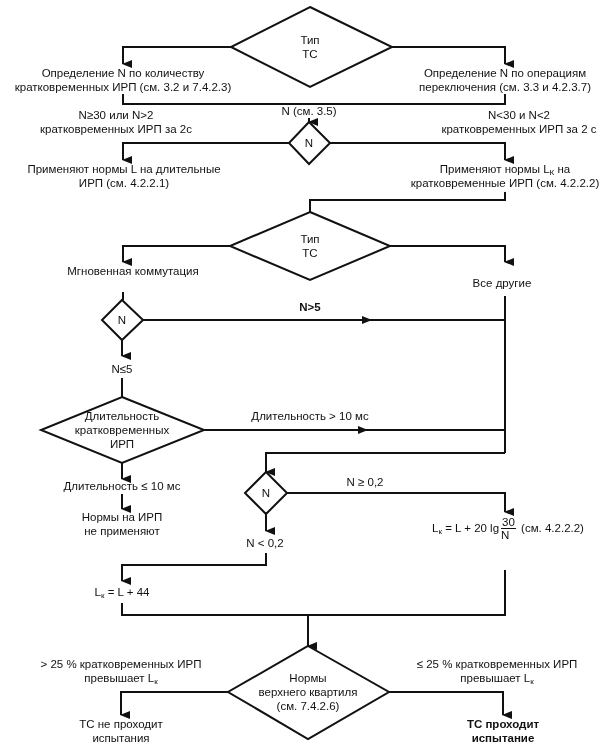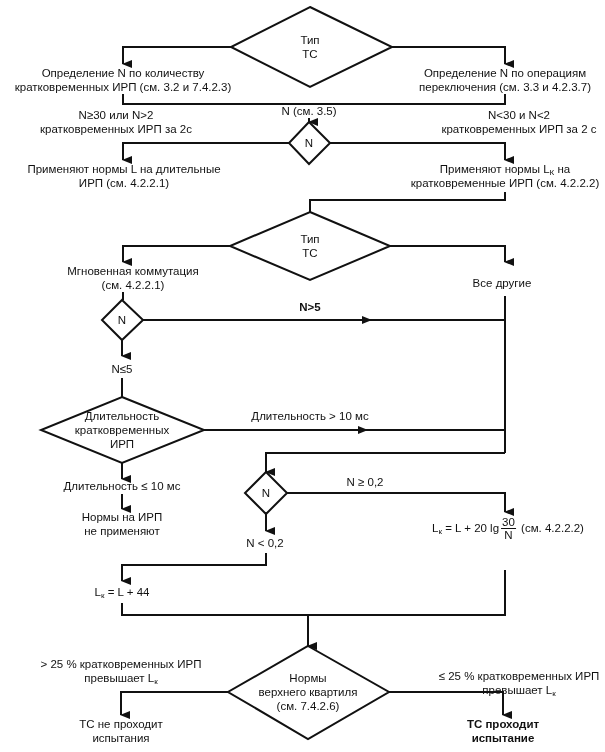--- a/index.html
+++ b/index.html
@@ -3,21 +3,21 @@
 <meta charset="utf-8">
 <style>
   html, body { margin: 0; padding: 0; background: #ffffff; }
   body { width: 605px; height: 752px; position: relative; overflow: hidden;
          font-family: "Liberation Sans", "DejaVu Sans", sans-serif; color: #111; }
   svg#flow { position: absolute; left: 0; top: 0; }
   .ln { stroke: #111; stroke-width: 2; fill: none; }
   .dm { stroke: #111; stroke-width: 2; fill: #fff; }
   .t { position: absolute; font-size: 11.5px; line-height: 14px; text-align: center; white-space: nowrap; transform: translateX(-50%); }
   .t sub { font-size: 8px; vertical-align: -2px; line-height: 0; }
-  .frac { display: inline-block; vertical-align: middle; text-align: center; line-height: 12px; margin: 0 2px; }
+  .frac { display: inline-block; vertical-align: middle; text-align: left; line-height: 12px; margin: 0 2px; }
   .frac span { display: block; }
   .frac .num { border-bottom: 1px solid #111; padding: 0 1px; }
 </style>
 </head>
 <body>
 
 <svg id="flow" width="605" height="752" viewBox="0 0 605 752">
   <defs>
     <marker id="ar" markerWidth="8" markerHeight="10" refX="4" refY="9" orient="auto" markerUnits="userSpaceOnUse">
       <path d="M0,0 L8,0 L4,10 Z" fill="#111"></path>
@@ -110,21 +110,20 @@
   <div>Применяют нормы L на длительные</div>
   <div>ИРП (см. 4.2.2.1)</div>
 </div>
 <div class="t" style="left:505px;top:162px;">
   <div><span>Применяют нормы L</span><sub>К</sub><span> на</span></div>
   <div>кратковременные ИРП (см. 4.2.2.2)</div>
 </div>
 
 <div class="t" style="left:133px;top:264px;">
   <div>Мгновенная коммутация</div>
-  <div>(см. 4.2.2.1)</div>
 </div>
 <div class="t" style="left:502px;top:276px;">Все другие</div>
 
 <div class="t" style="left:122px;top:510px;">
   <div>Нормы на ИРП</div>
   <div>не применяют</div>
 </div>
 
 <div class="t" style="left:122px;top:585px;">L<sub>к</sub><span> = L + 44</span></div>
 
@@ -151,16 +150,16 @@
 <div class="t" style="left:122px;top:362px;">N≤5</div>
 <div class="t" style="left:310px;top:409px;">Длительность &gt; 10 мс</div>
 <div class="t" style="left:122px;top:479px;">Длительность ≤ 10 мс</div>
 <div class="t" style="left:365px;top:475px;text-align:right;">N ≥ 0,2</div>
 <div class="t" style="left:265px;top:536px;">N &lt; 0,2</div>
 
 <div class="t" style="left:121px;top:657px;">
   <div>&gt; 25 % кратковременных ИРП</div>
   <div><span>превышает L</span><sub>к</sub></div>
 </div>
-<div class="t" style="left:519px;top:657px;margin-top:12px;">
+<div class="t" style="left:497px;top:657px;">
   <div>≤ 25 % кратковременных ИРП</div>
   <div><span>превышает L</span><sub>к</sub></div>
 </div>
 
 </body></html>

